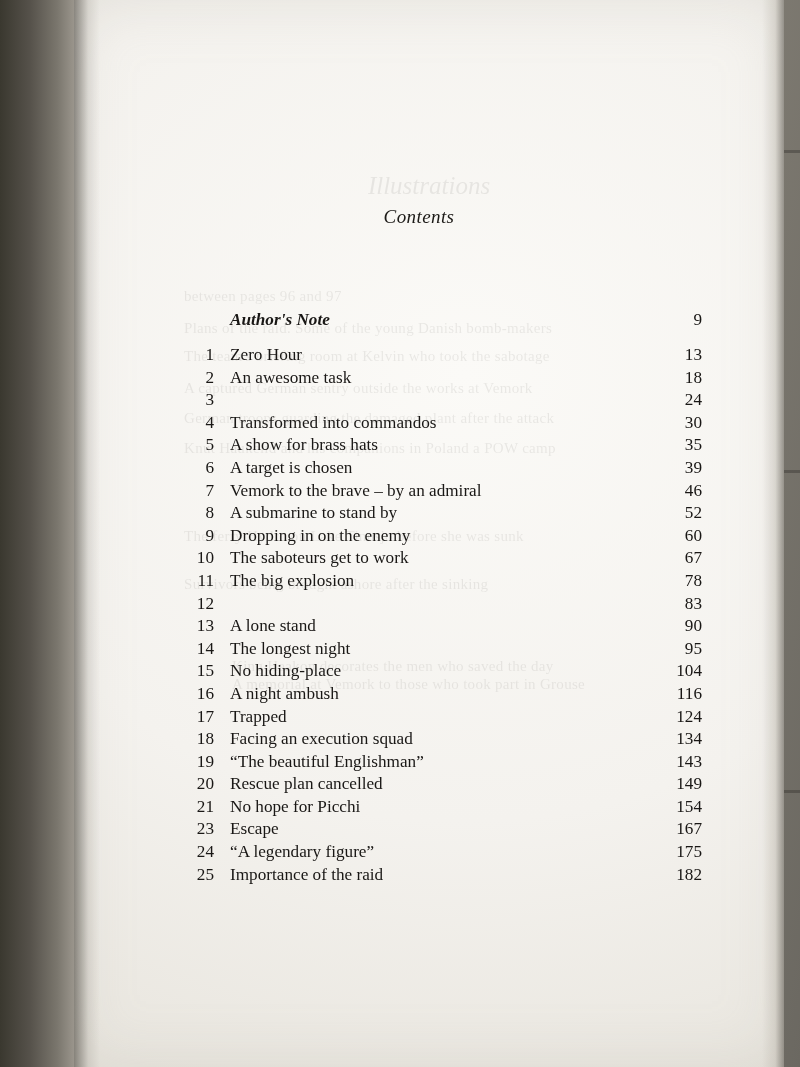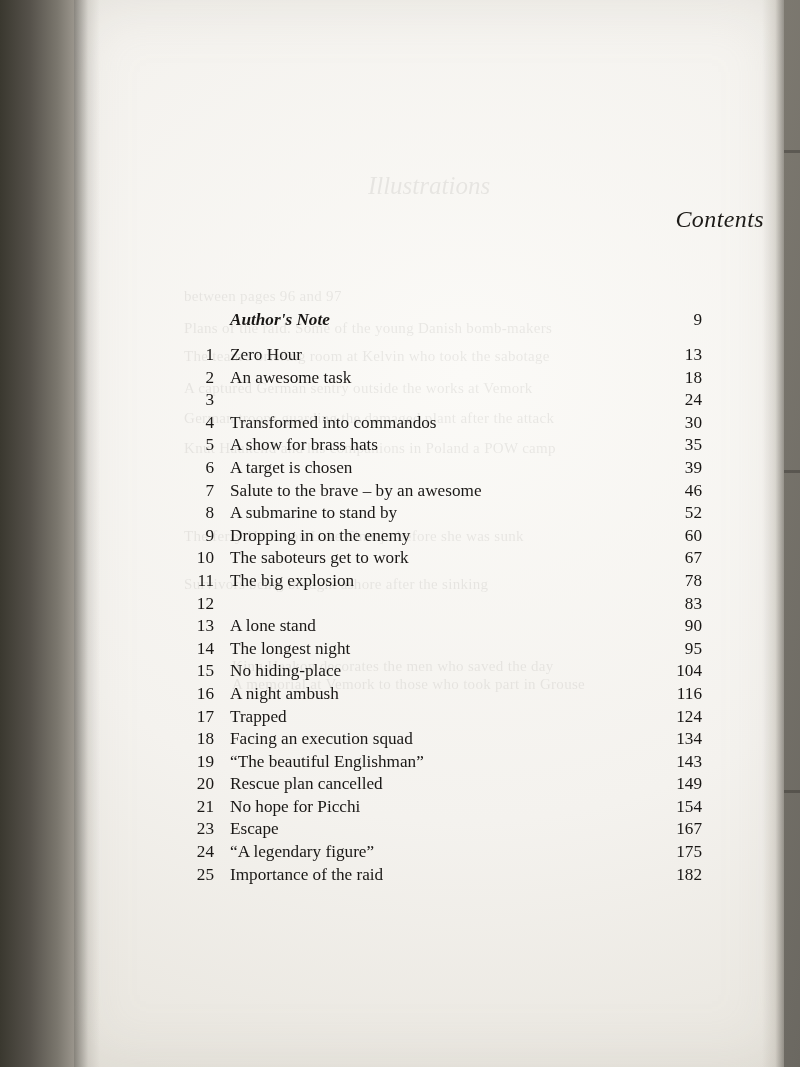--- a/index.html
+++ b/index.html
@@ -82,22 +82,22 @@
     font-size: 15px;
     letter-spacing: .3px;
   }
 
   
   #contents-title {
     position: absolute;
     top: 206px;
     left: 0;
     width: 690px;
-    text-align: right;
-    font-size: 24px;
+    text-align: center;
+    font-size: 19px;
     font-style: italic;
     color: #1d1b18;
     letter-spacing: .4px;
   }
 
   #toc {
     position: absolute;
     left: 0;
     top: 310px;
     width: 710px;
@@ -193,21 +193,21 @@
       <span class="label">A show for brass hats</span>
       <span class="page">35</span>
     </div>
     <div class="toc-row">
       <span class="num">6</span>
       <span class="label">A target is chosen</span>
       <span class="page">39</span>
     </div>
     <div class="toc-row">
       <span class="num">7</span>
-      <span class="label">Salute to the brave – by an awesome</span>
+      <span class="label">Vemork to the brave – by an admiral</span>
       <span class="page">46</span>
     </div>
     <div class="toc-row">
       <span class="num">8</span>
       <span class="label">A submarine to stand by</span>
       <span class="page">52</span>
     </div>
     <div class="toc-row">
       <span class="num">9</span>
       <span class="label">Dropping in on the enemy</span>

